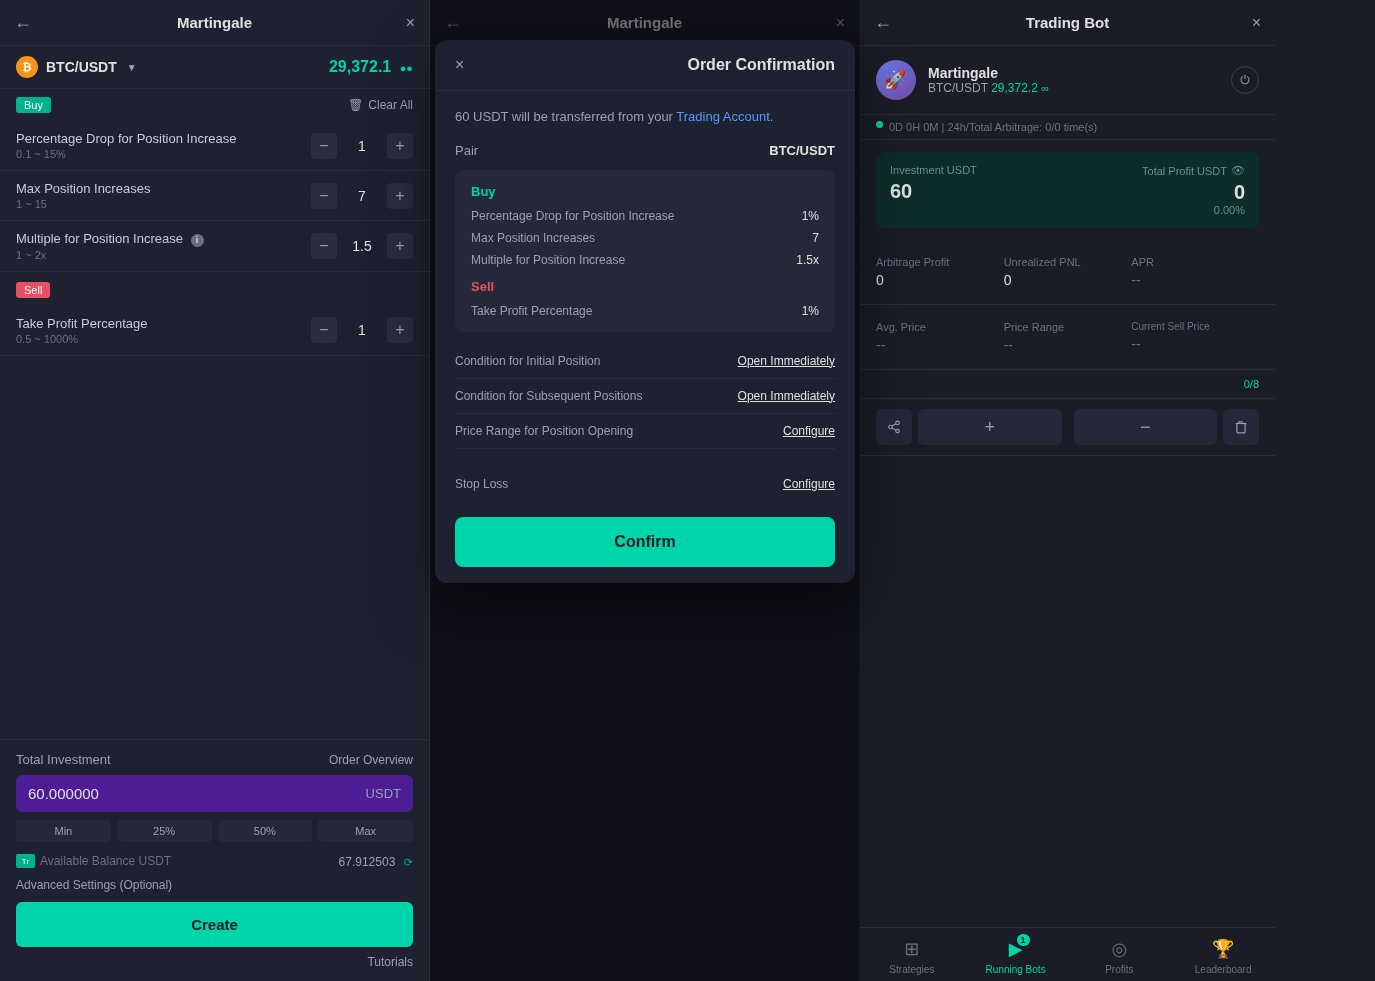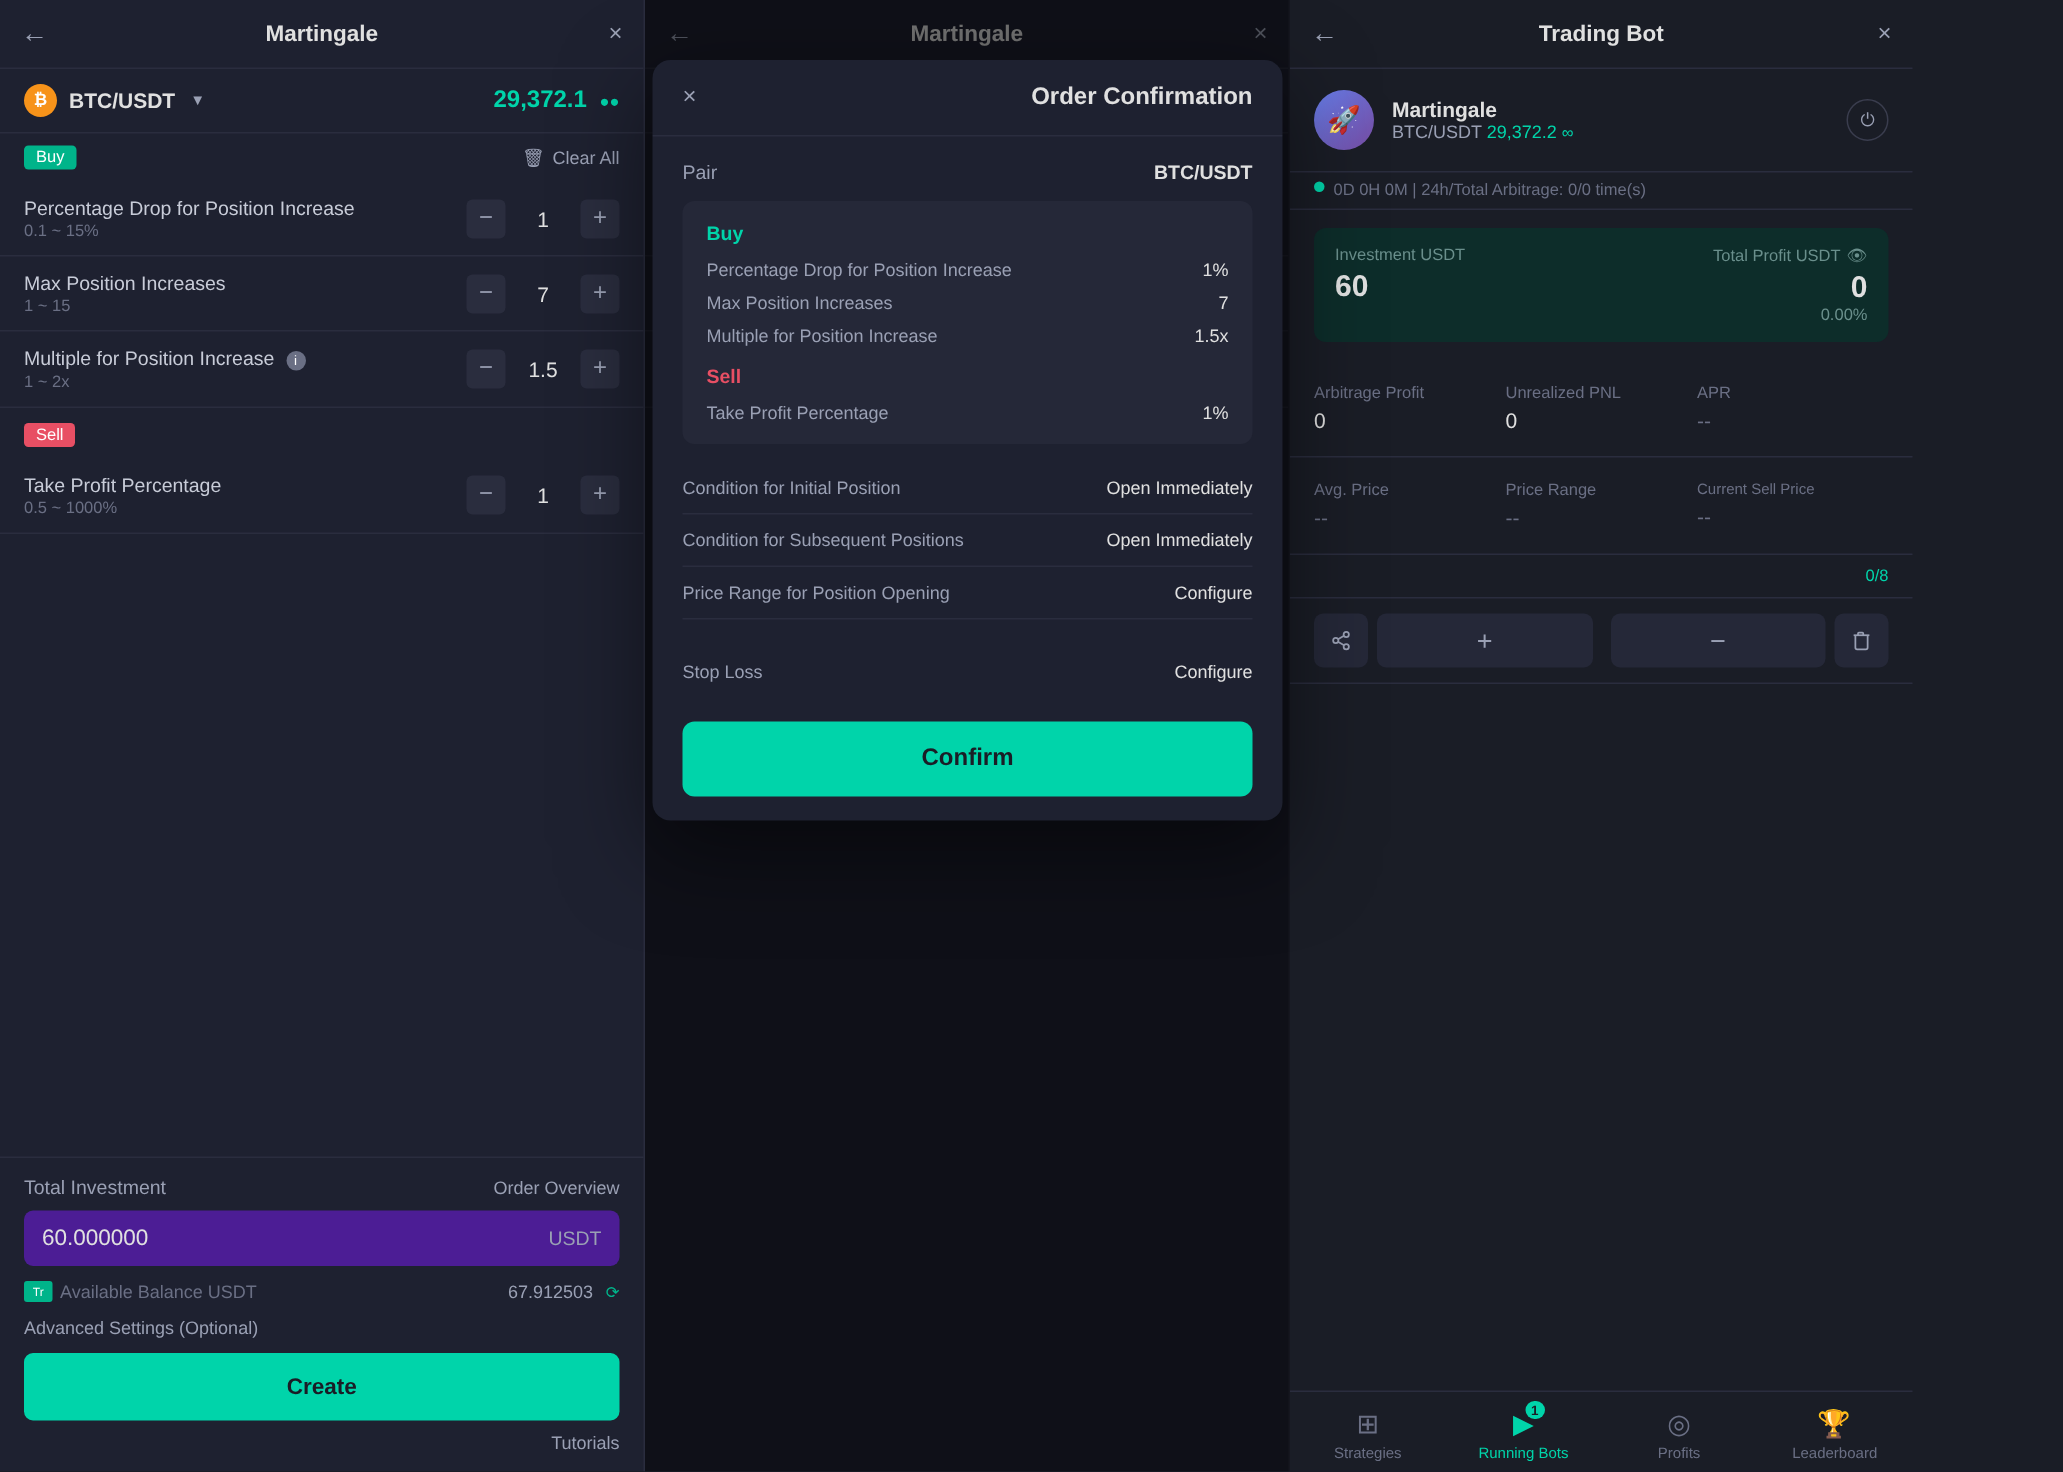--- a/index.html
+++ b/index.html
@@ -465,20 +465,21 @@
 
     .modal-condition-label {
       font-size: 12px;
       color: #9aa0b4;
     }
 
     .modal-condition-value {
       font-size: 12px;
       color: #e0e0e0;
       font-weight: 500;
+      text-decoration: underline;
     }
 
     .modal-confirm-btn {
       background: #00d4aa;
       color: #1a1d26;
       border-radius: 8px;
       padding: 16px;
       text-align: center;
       font-size: 16px;
       font-weight: 600;
@@ -840,20 +841,26 @@
 
   <div class="investment-section">
     <div class="investment-header">
       <span class="investment-title">Total Investment</span>
       <span class="order-overview-link">Order Overview</span>
     </div>
     <div class="investment-input-row">
       <span class="investment-value">60.000000</span>
       <span class="investment-currency">USDT</span>
     </div>
+    <div class="percentage-row">
+      <div class="pct-btn">Min</div>
+      <div class="pct-btn">25%</div>
+      <div class="pct-btn">50%</div>
+      <div class="pct-btn">Max</div>
+    </div>
     <div class="balance-row">
       <div class="balance-label">
         <div class="balance-icon">Tr</div>
         <span>Available Balance USDT</span>
       </div>
       <div>
         <span class="balance-value">67.912503</span>
         <span class="refresh-icon">⟳</span>
       </div>
     </div>
@@ -926,20 +933,23 @@
     </div>
   </div>
 
   <div class="modal-overlay">
     <div class="modal">
       <div class="modal-header">
         <span class="modal-close">×</span>
         <span class="modal-title">Order Confirmation</span>
       </div>
       <div class="modal-body">
+        <div class="modal-notice">
+          <span>60 USDT will be transferred from your </span><span class="modal-notice-link">Trading Account</span><span>.</span>
+        </div>
         <div class="modal-pair-row">
           <span class="modal-pair-label">Pair</span>
           <span class="modal-pair-value">BTC/USDT</span>
         </div>
 
         <div class="modal-section">
           <div class="modal-section-header modal-section-buy">Buy</div>
           <div class="modal-detail-row">
             <span class="modal-detail-label">Percentage Drop for Position Increase</span>
             <span class="modal-detail-value">1%</span>

